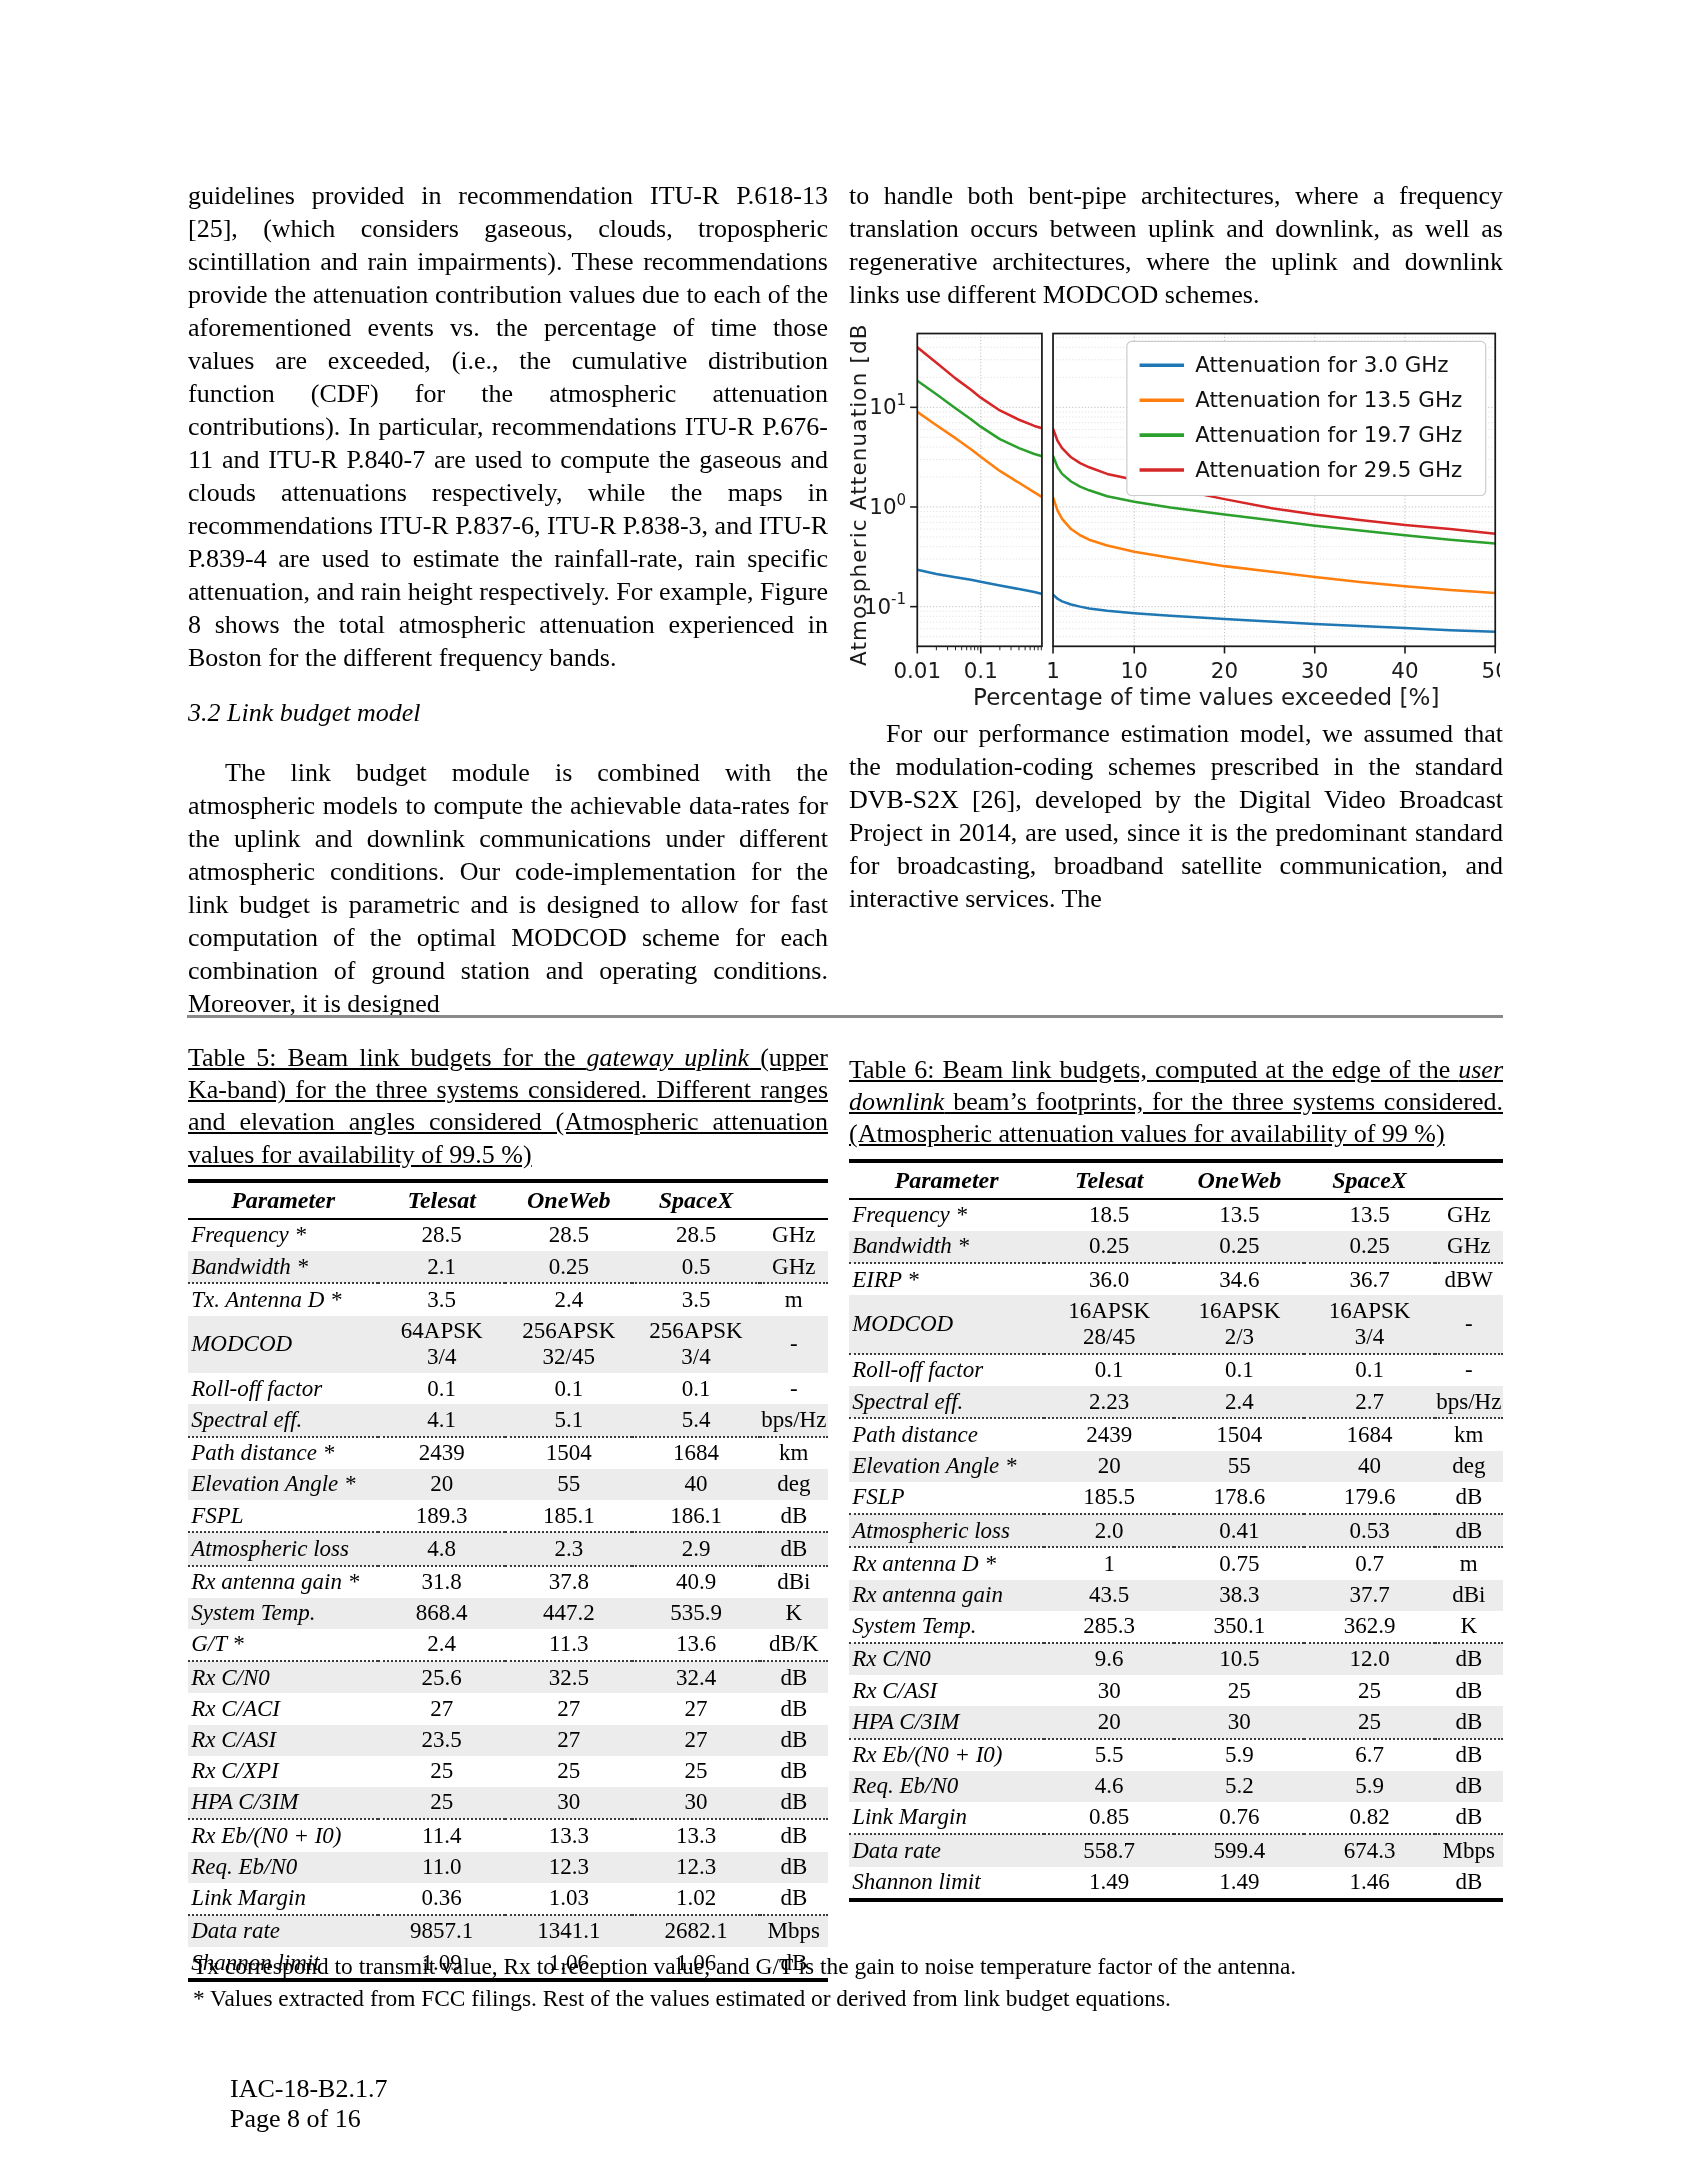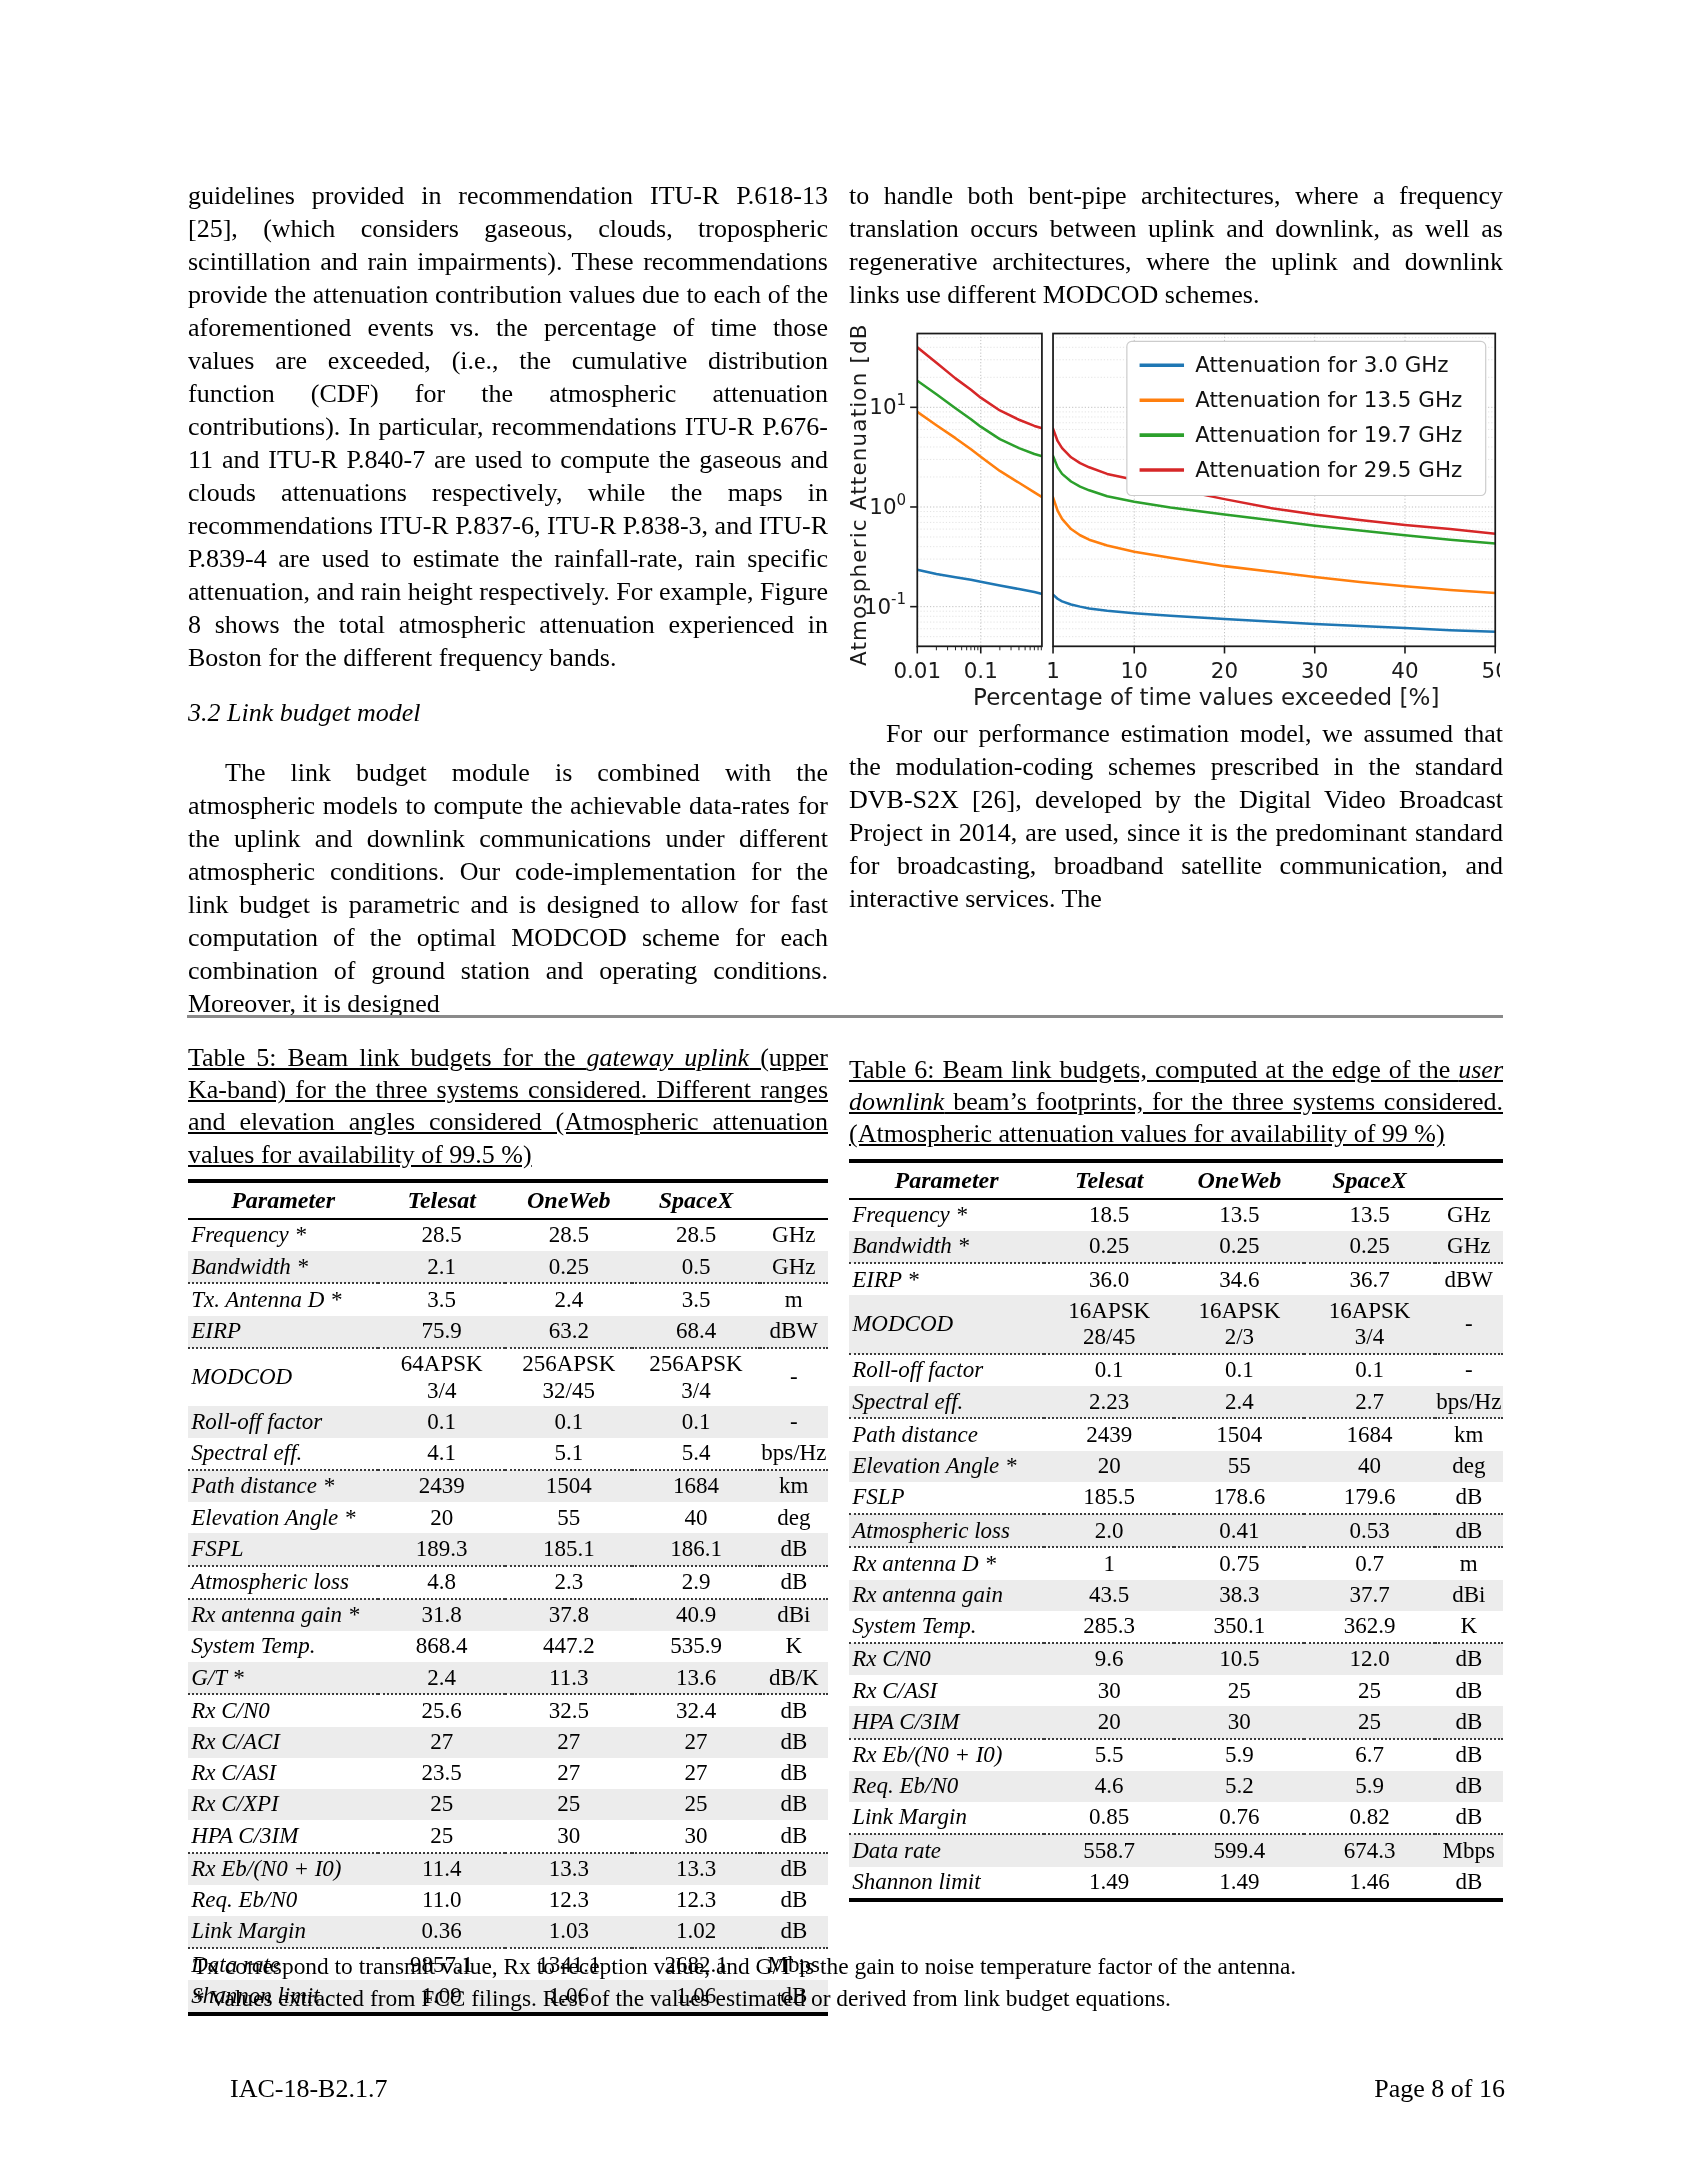--- a/index.html
+++ b/index.html
@@ -17,21 +17,21 @@
   table.paper{border-collapse:collapse;width:100%;border-top:4px solid #000;border-bottom:4px solid #000;}
   table.paper thead tr{border-bottom:2.4px solid #000;}
   table.paper th{font-style:italic;font-weight:bold;font-size:24px;padding:4px 1.6px;text-align:center;}
   table.paper th.c-param{text-align:center;}
   table.paper td{font-size:23px;line-height:1.15;padding:2.4px 1.6px;text-align:center;vertical-align:middle;}
   table.paper td.c-param{font-style:italic;text-align:left;padding-left:3.2px;}
   table.paper tbody tr:nth-child(even){background:#ececec;}
   table.paper tbody tr.rule{border-bottom:2px dotted #3a3a3a;}
   .c-param{width:30%;} .c-val{width:20%;} .c-unit{width:10%;}
   #footnotes{left:193px;top:1950px;width:1318px;font-size:23.4px;line-height:1.38;}
-  #footer{left:230px;top:2074px;width:1275px;display:flex;justify-content:space-between;font-size:26px;}
+  #footer{left:230px;top:2074px;width:1275px;display:flex;justify-content:space-between;font-size:26px;flex-direction:column;}
   #fig8{margin-top:12.7px;}
   .fig-caption{font-size:26px;line-height:1.27;text-align:justify;margin:4.8px 0 0 0;}
   .rc-para2{margin-top:27px;}
 </style>
 </head>
 <body>
 
 <div class="block" id="col-left-top">
   <p class="body">guidelines provided in recommendation ITU-R P.618-13 [25], (which considers gaseous, clouds, tropospheric scintillation and rain impairments). These recommendations provide the attenuation contribution values due to each of the aforementioned events vs. the percentage of time those values are exceeded, (i.e., the cumulative distribution function (CDF) for the atmospheric attenuation contributions). In particular, recommendations ITU-R P.676-11 and ITU-R P.840-7 are used to compute the gaseous and clouds attenuations respectively, while the maps in recommendations ITU-R P.837-6, ITU-R P.838-3, and ITU-R P.839-4 are used to estimate the rainfall-rate, rain specific attenuation, and rain height respectively. For example, Figure 8 shows the total atmospheric attenuation experienced in Boston for the different frequency bands.</p>
   <h3 class="subsec">3.2 Link budget model</h3>
@@ -208,27 +208,20 @@
           <td class="c-val">0.5</td>
           <td class="c-unit">GHz</td>
         </tr>
         <tr>
           <td class="c-param">Tx. Antenna D *</td>
           <td class="c-val">3.5</td>
           <td class="c-val">2.4</td>
           <td class="c-val">3.5</td>
           <td class="c-unit">m</td>
         </tr>
-        <tr class="rule">
-          <td class="c-param">EIRP</td>
-          <td class="c-val">75.9</td>
-          <td class="c-val">63.2</td>
-          <td class="c-val">68.4</td>
-          <td class="c-unit">dBW</td>
-        </tr>
         <tr>
           <td class="c-param">MODCOD</td>
           <td class="c-val">
             <div>64APSK</div>
             <div>3/4</div>
           </td>
           <td class="c-val">
             <div>256APSK</div>
             <div>32/45</div>
           </td>

